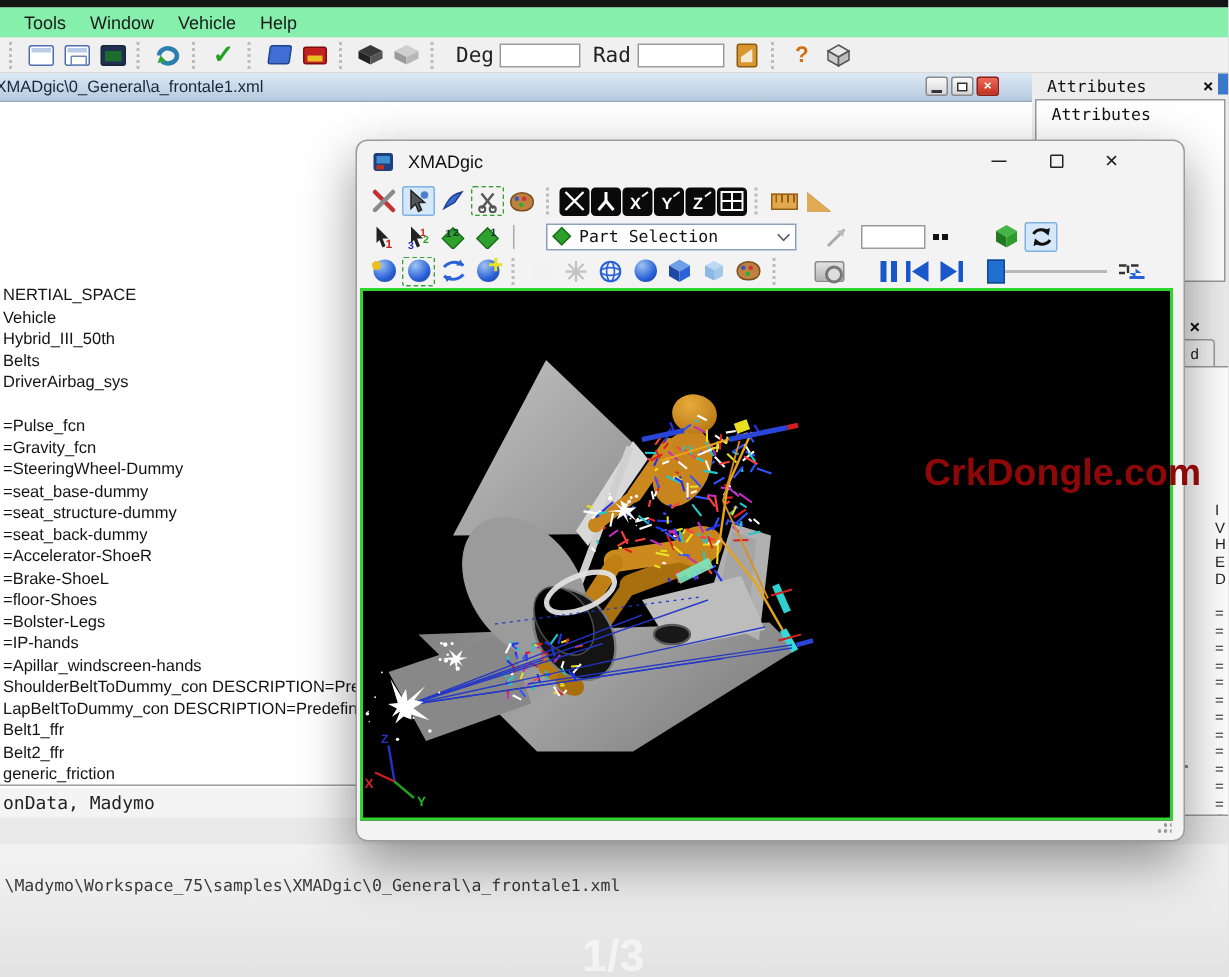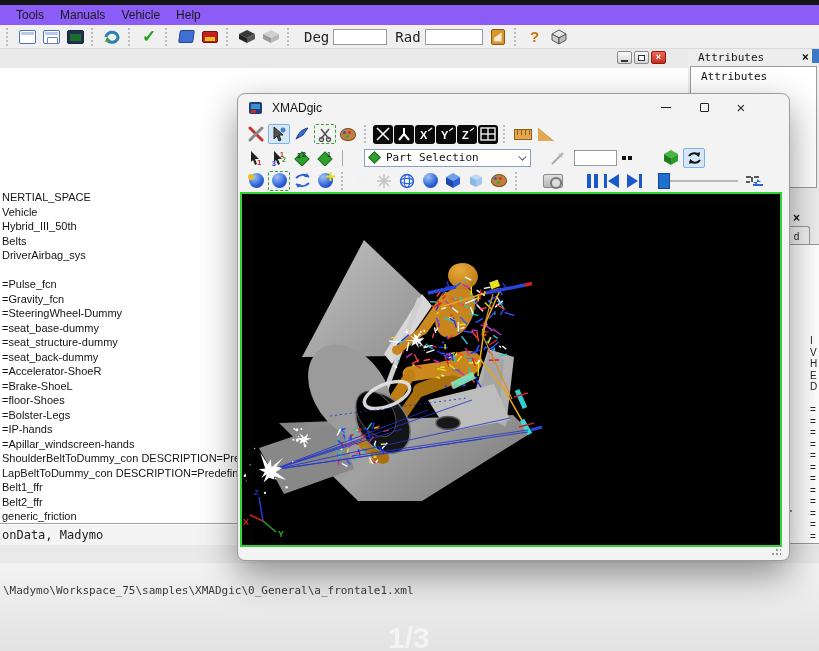--- a/index.html
+++ b/index.html
@@ -1,21 +1,21 @@
 <!DOCTYPE html>
 <html><head>
 <meta charset="utf-8">
 <style>
   *{margin:0;padding:0;box-sizing:border-box}
   html,body{background:#d8d8d8}
   .screen{position:relative;width:819px;height:651px;overflow:hidden;background:#e9e9e9;
           font-family:"Liberation Sans",sans-serif;-webkit-user-select:none}
   
   .topstrip{position:absolute;left:0;top:0;width:819px;height:5px;background:#141414}
-  .menubar{position:absolute;left:0;top:5px;width:819px;height:20px;background:#8b5cf6;
+  .menubar{position:absolute;left:0;top:5px;width:819px;height:20px;background:#86efac;
            display:flex;align-items:center;padding-left:8px;font-size:12px;color:#1a1a1a}
   .menu-item{padding:2px 8px;cursor:default}
   .toolbar{position:absolute;left:0;top:25px;width:819px;height:24px;background:#f0f0f0;
            border-bottom:1px solid #d9d9d9;display:flex;align-items:center;padding-left:2px}
   .grip{width:5px;height:18px;border-left:2px dotted #bcbcbc;margin:0 4px}
   .tbtn{width:22px;height:20px;display:flex;align-items:center;justify-content:center;margin:0 1px}
   .tb-label{font-family:"DejaVu Sans Mono",monospace;font-size:14px;color:#222;margin:0 4px 0 8px}
   .tb-input{width:54px;height:16px;border:1px solid #9a9a9a;background:#fff;font-size:11px;padding:0 2px}
   .tb-input.rad{width:58px}
   
@@ -137,21 +137,21 @@
 </style>
 </head>
 <body>
 
 <div class="screen">
 
   <div class="topstrip"></div>
 
   <div class="menubar">
     <span class="menu-item">Tools</span>
-    <span class="menu-item">Manuals</span>
+    <span class="menu-item">Window</span>
     <span class="menu-item">Vehicle</span>
     <span class="menu-item">Help</span>
   </div>
 
   <div class="toolbar">
     <span class="grip"></span>
     <span class="tbtn">
         <span class="ic-frame"></span>
       </span>
     <span class="tbtn">
@@ -207,20 +207,23 @@
       </span>
     <span class="tbtn">
       <svg width="18" height="16">
           <polygon points="9,1 16,5 9,9 2,5" fill="#e8e8e8" stroke="#555"></polygon>
           <polygon points="2,5 9,9 9,15 2,11" fill="#cfcfcf" stroke="#555"></polygon>
           <polygon points="16,5 9,9 9,15 16,11" fill="#bdbdbd" stroke="#555"></polygon>
         </svg>
     </span>
   </div>
 
+  <div class="tabbar">
+    <span class="tabtitle">XMADgic\0_General\a_frontale1.xml</span>
+  </div>
   <div class="mdi">
     <span class="mdi-btn">
         <span class="mdi-min-glyph"></span>
       </span>
     <span class="mdi-btn">
         <span class="mdi-rest-glyph"></span>
       </span>
     <span class="mdi-btn close">
         <span>×</span>
       </span>
@@ -952,16 +955,17 @@
           <line x1="21" y1="327" x2="17" y2="303" stroke="#2233cc" stroke-width="1.6"></line>
           <line x1="21" y1="327" x2="8" y2="321" stroke="#cc2020" stroke-width="1.6"></line>
           <line x1="21" y1="327" x2="34" y2="338" stroke="#20a020" stroke-width="1.6"></line>
           <text x="12" y="301" fill="#2233cc" font-size="8">Z</text>
           <text x="1" y="331" fill="#dd2222" font-size="9">X</text>
           <text x="36" y="343" fill="#22bb22" font-size="9">Y</text>
         </g>
       </svg>
     </div>
 
+    <div class="watermark">CrkDongle.com</div>
     <div class="win-grip"></div>
   </div>
 
 </div>
 
 </body></html>

